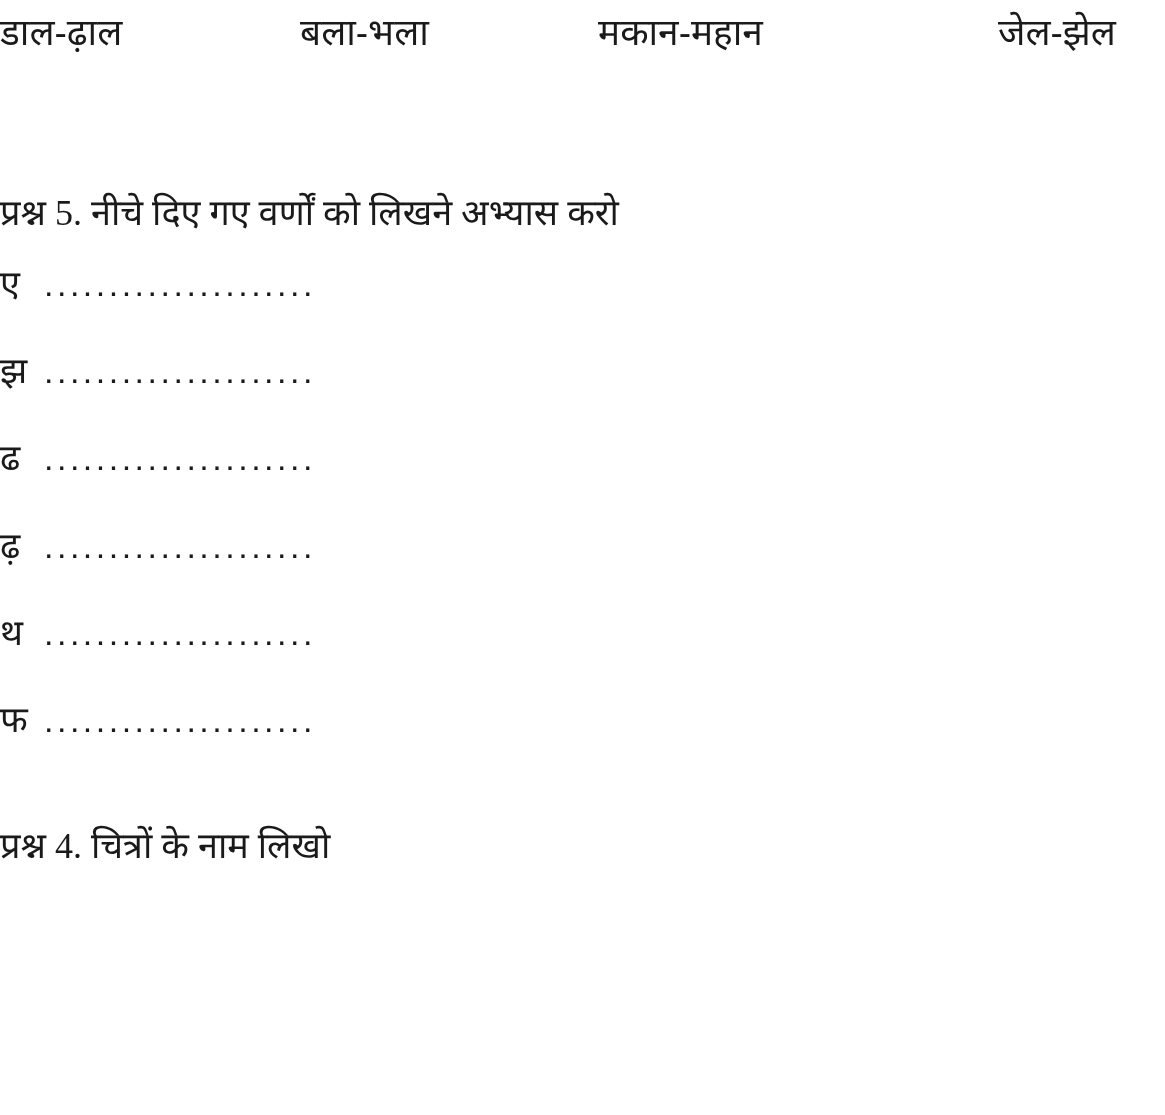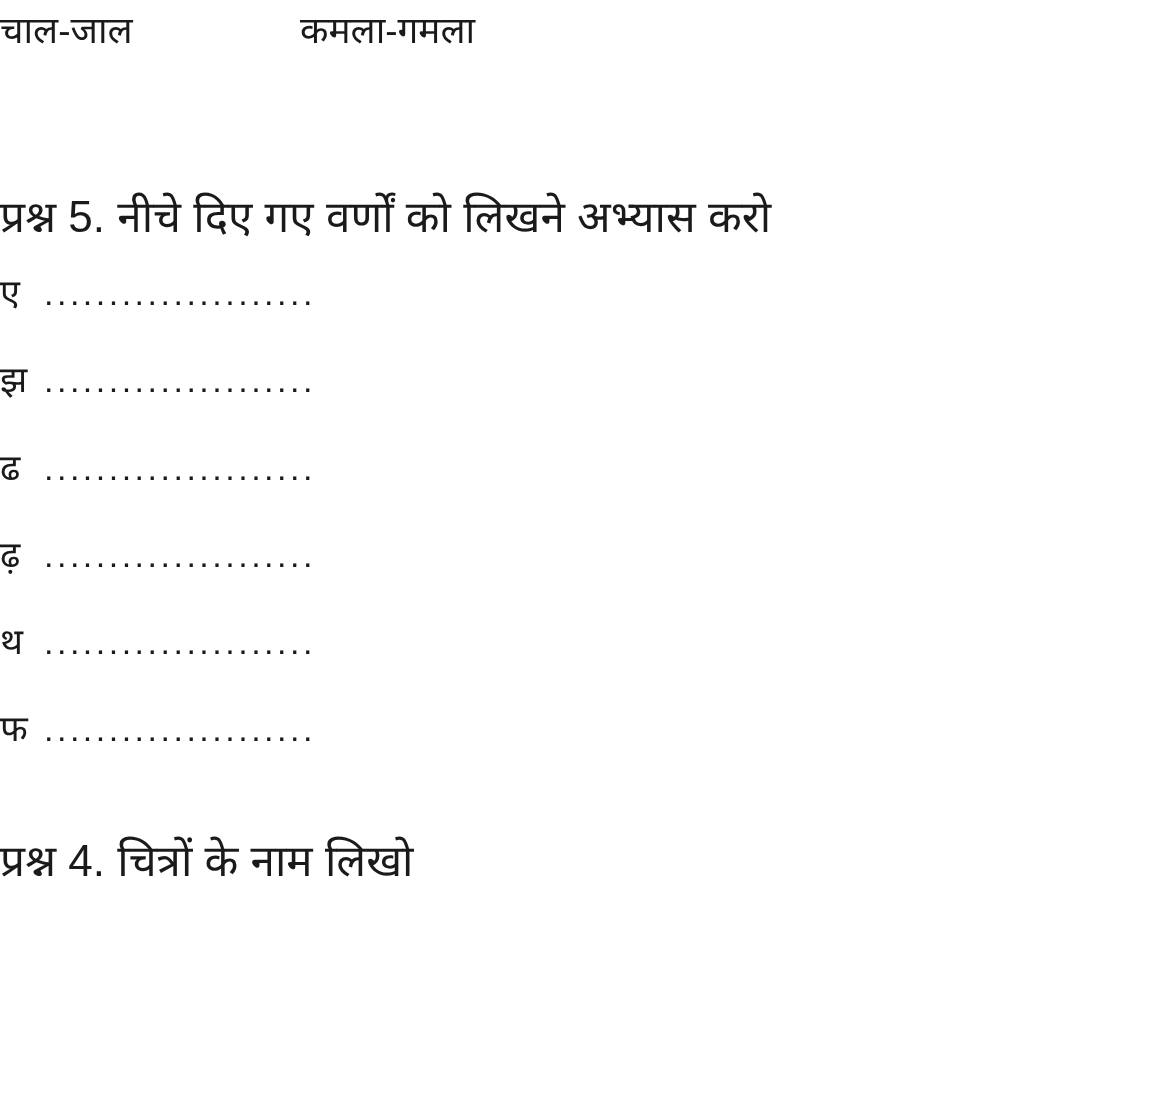--- a/index.html
+++ b/index.html
@@ -39,23 +39,24 @@
   .row1 .c0 { width: 300px; }
   .row1 .c1 { width: 298px; }
   .row1 .c2 { width: 400px; }
   .row1 .c3 { width: auto; }
 
   .row2 .c0 { width: 300px; }
   .row2 .c1 { width: auto; }
 
   
   .q-heading {
-    font-size: 44px;
+    font-size: 36px;
     line-height: 1.4;
     white-space: nowrap;
+    font-family: Liberation Serif, serif;
   }
   .q5 { margin-top: 128px; }
   .q6 { margin-top: 80px; }
 
   
   .letters {
     margin-top: 24px;
   }
   .letter-line {
     font-size: 36px;
@@ -76,25 +77,27 @@
     font-size: 34px;
     color: #1a1a1a;
   }
   .spacer-bottom { height: 18px; }
 </style>
 </head>
 <body>
 
 <div class="page">
 
+  <div class="pair-row row1">
+    <span class="cell c0">डाल-ढ़ाल</span>
+    <span class="cell c1">बला-भला</span>
+    <span class="cell c2">मकान-महान</span>
+    <span class="cell c3">जेल-झेल</span>
+  </div>
 
-  <div class="pair-row row2">
-    <span class="cell c0">चाल-जाल</span>
-    <span class="cell c1">कमला-गमला</span>
-  </div>
 
   <div class="q-heading q5">प्रश्न 5. नीचे दिए गए वर्णों को लिखने अभ्यास करो</div>
 
   <div class="letters">
 
     <div class="letter-line">
       <span class="glyph">ए</span>
       <span class="dots">.....................</span>
     </div>
 

